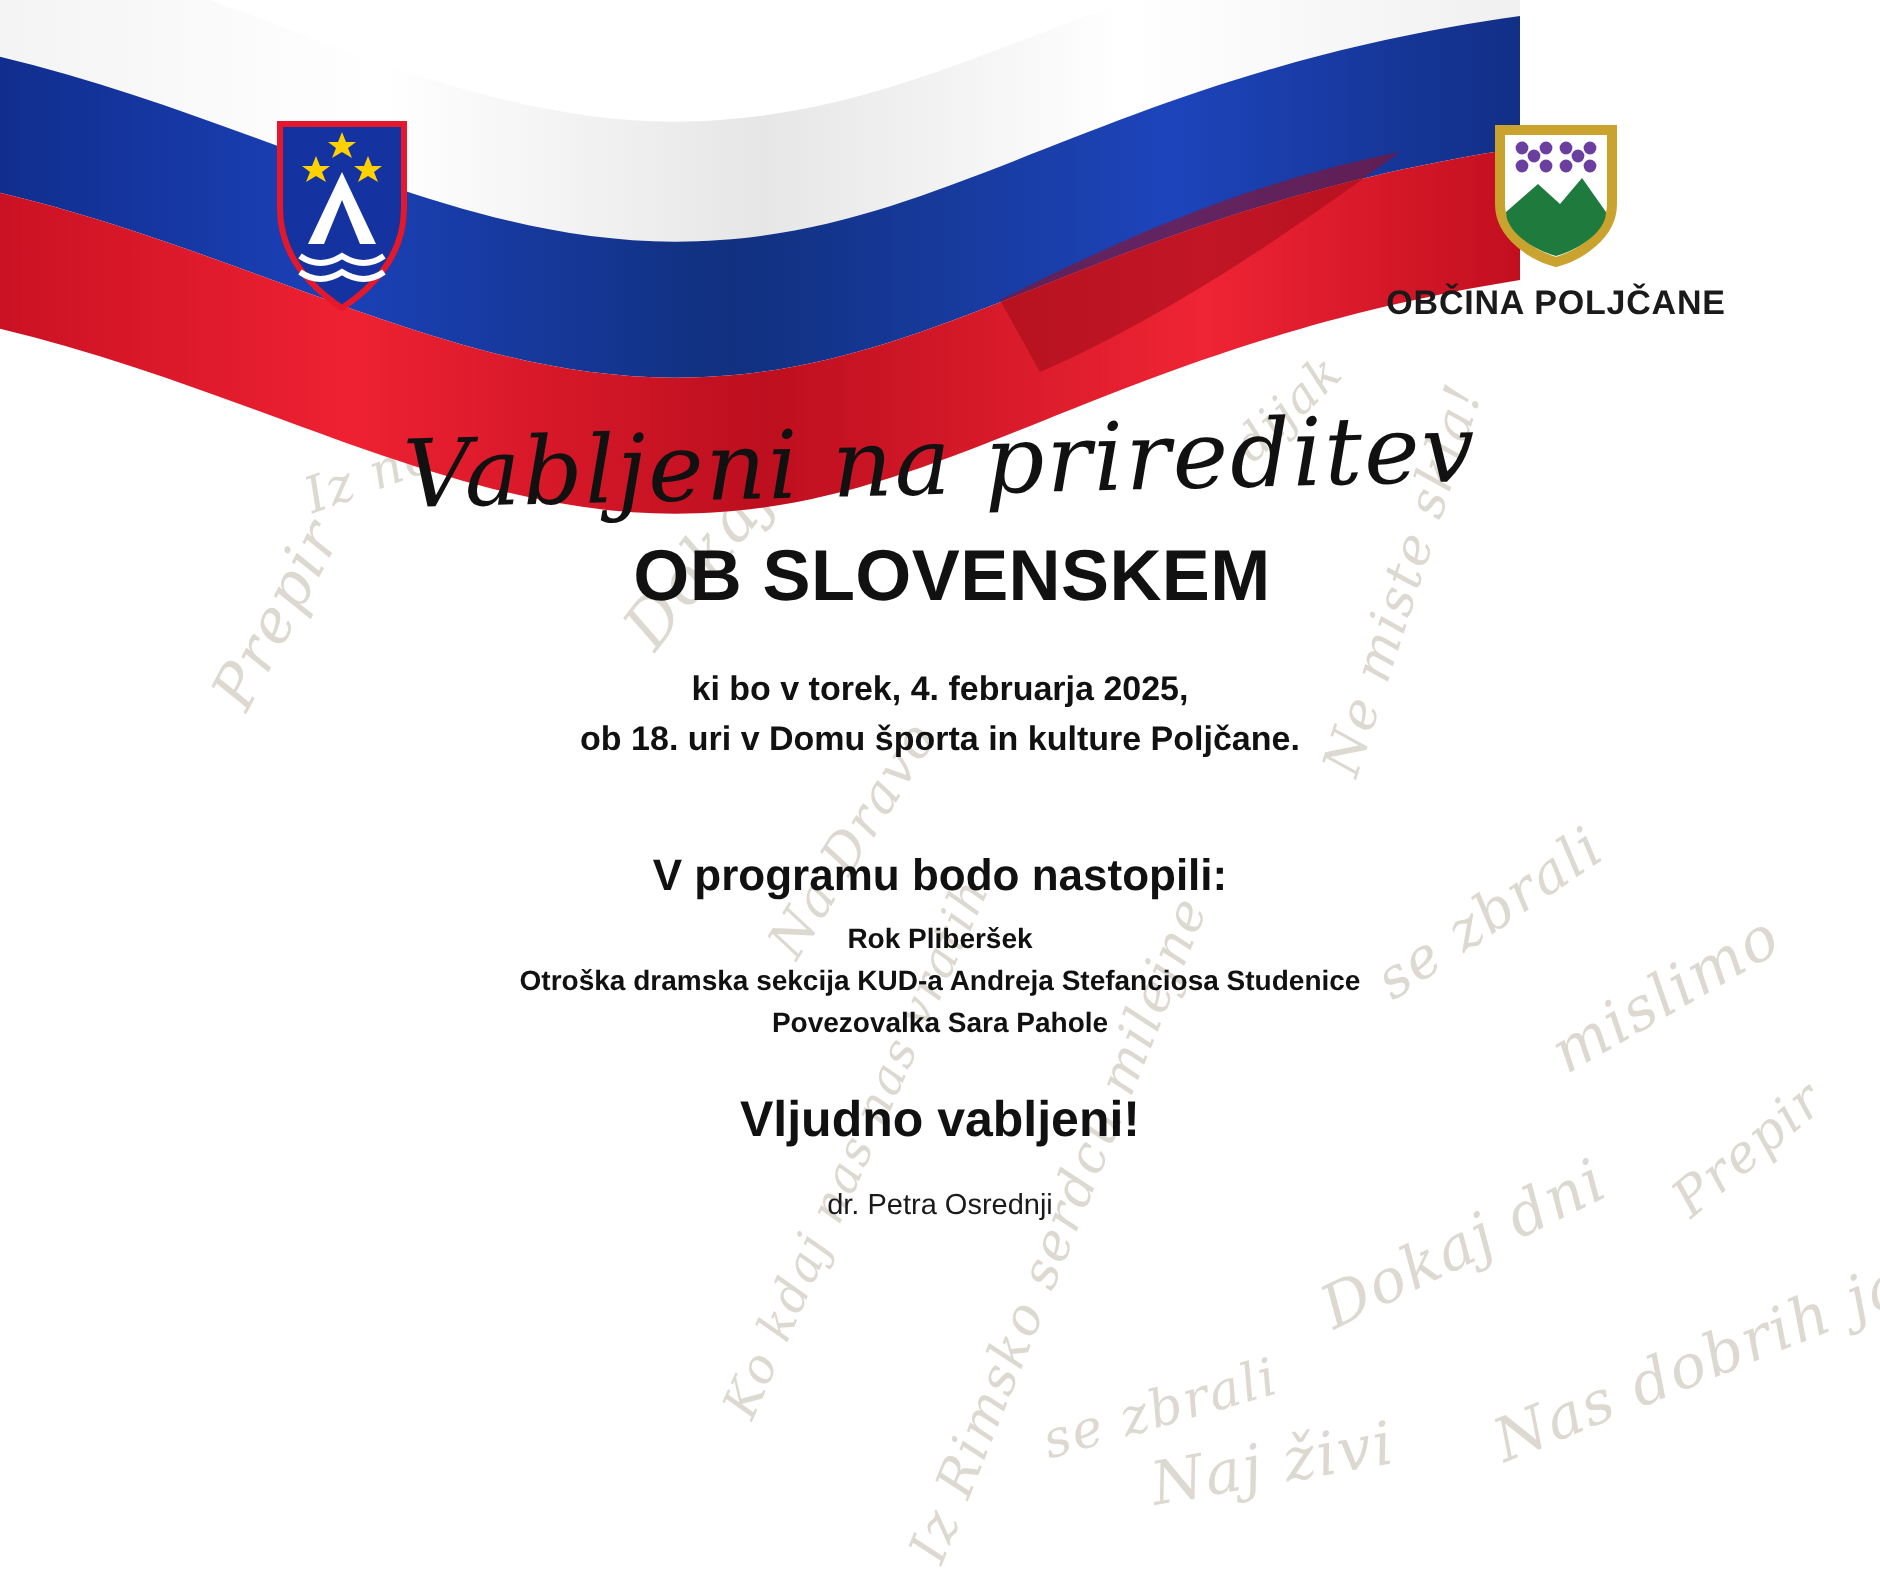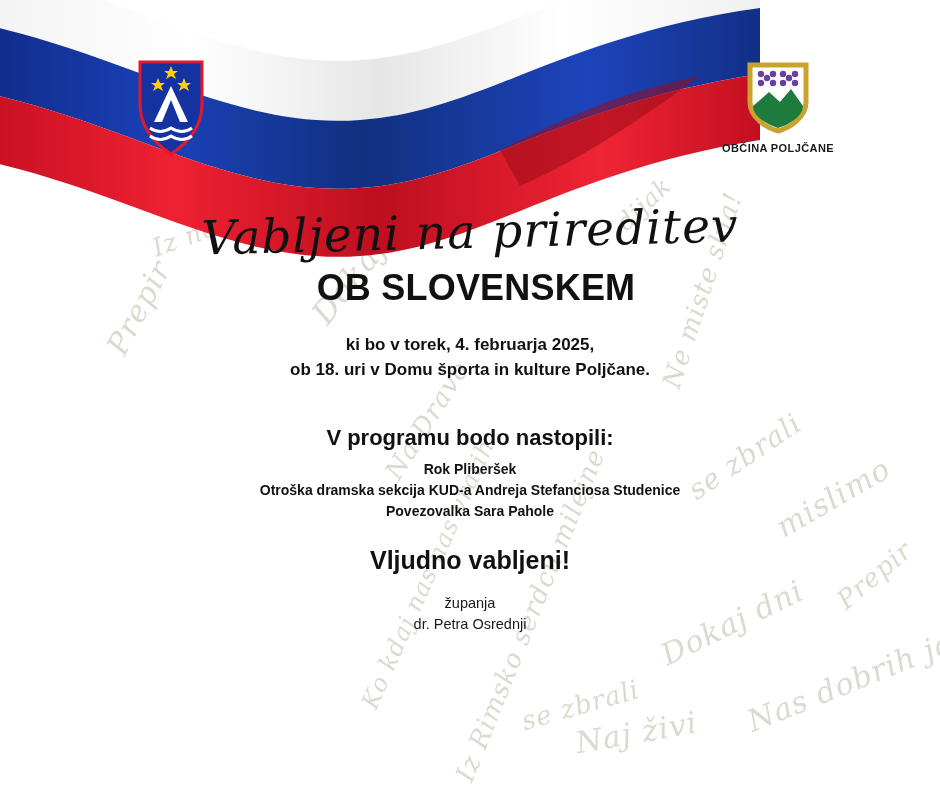--- a/index.html
+++ b/index.html
@@ -49,21 +49,21 @@
     right: 62px;
     width: 200px;
     text-align: center;
   }
   .crest-svg-holder {
     display: block;
     margin: 0 auto;
   }
   .crest-caption {
     margin-top: 8px;
-    font-size: 11px;
+    font-size: 17px;
     font-weight: bold;
     color: #1a1a1a;
     letter-spacing: 0.4px;
   }
 
   
   .invite {
     position: absolute;
     top: 206px;
     left: 0;
@@ -241,16 +241,15 @@
 
   <div class="performers">
     <div>Rok Pliberšek</div>
     <div>Otroška dramska sekcija KUD-a Andreja Stefanciosa Studenice</div>
     <div>Povezovalka Sara Pahole</div>
   </div>
 
   <div class="closing">Vljudno vabljeni!</div>
 
   <div class="signature">
-    <div>županja</div>
     <div>dr. Petra Osrednji</div>
   </div>
 </div>
 
 </body></html>

